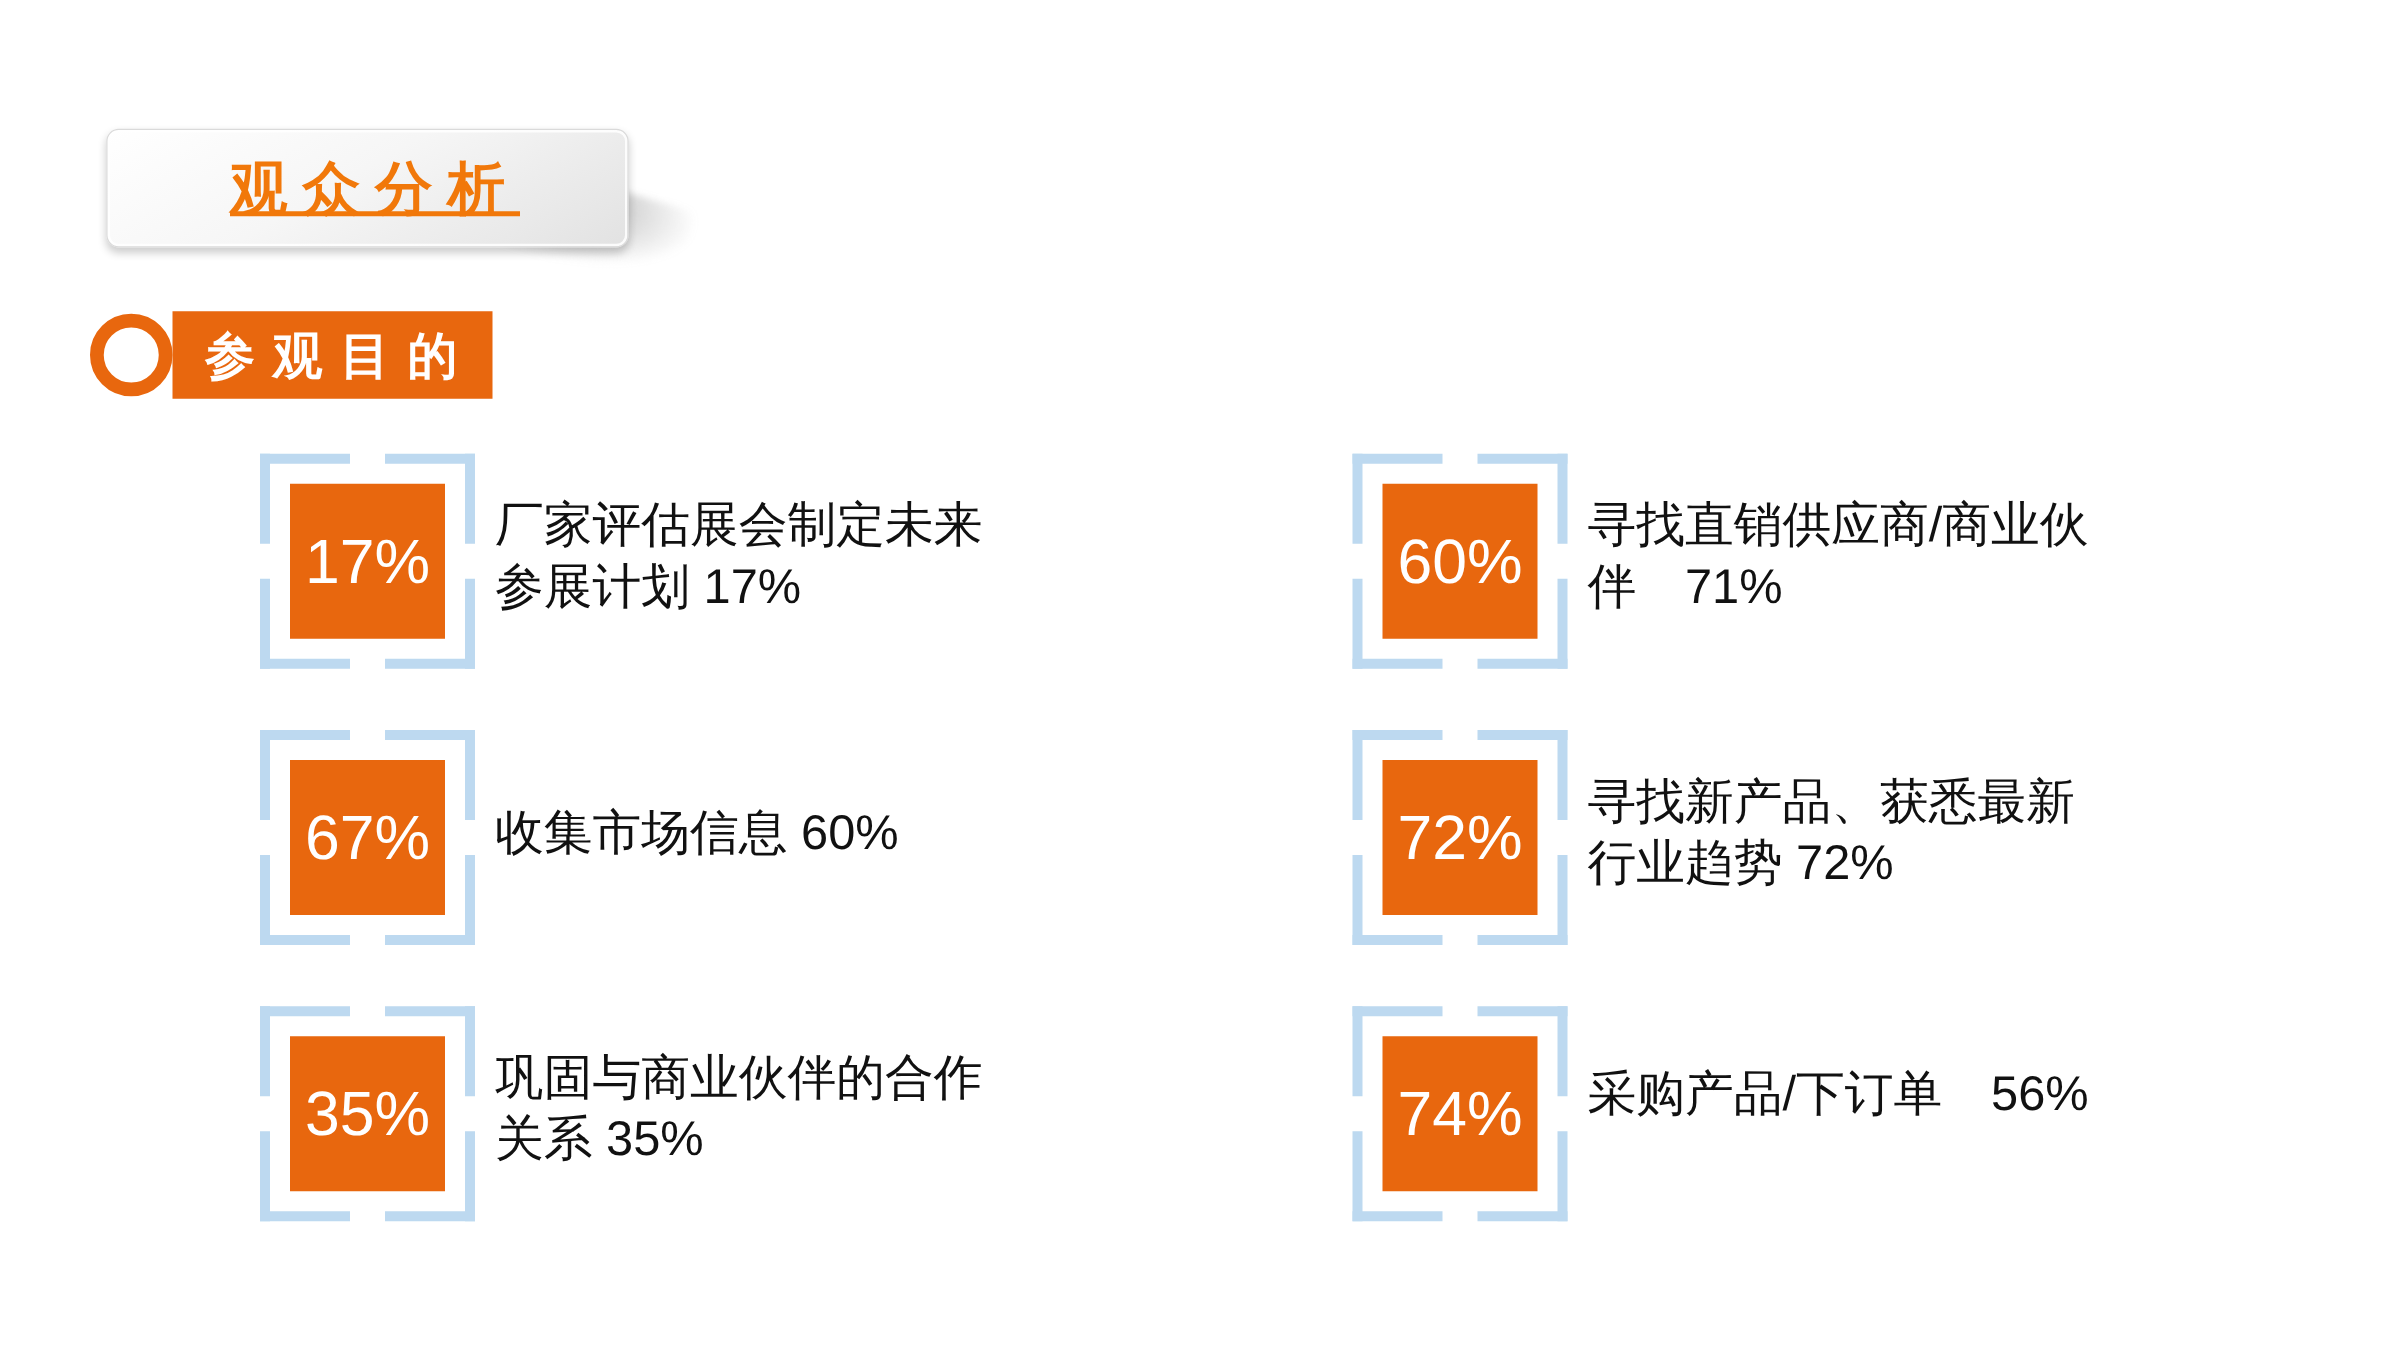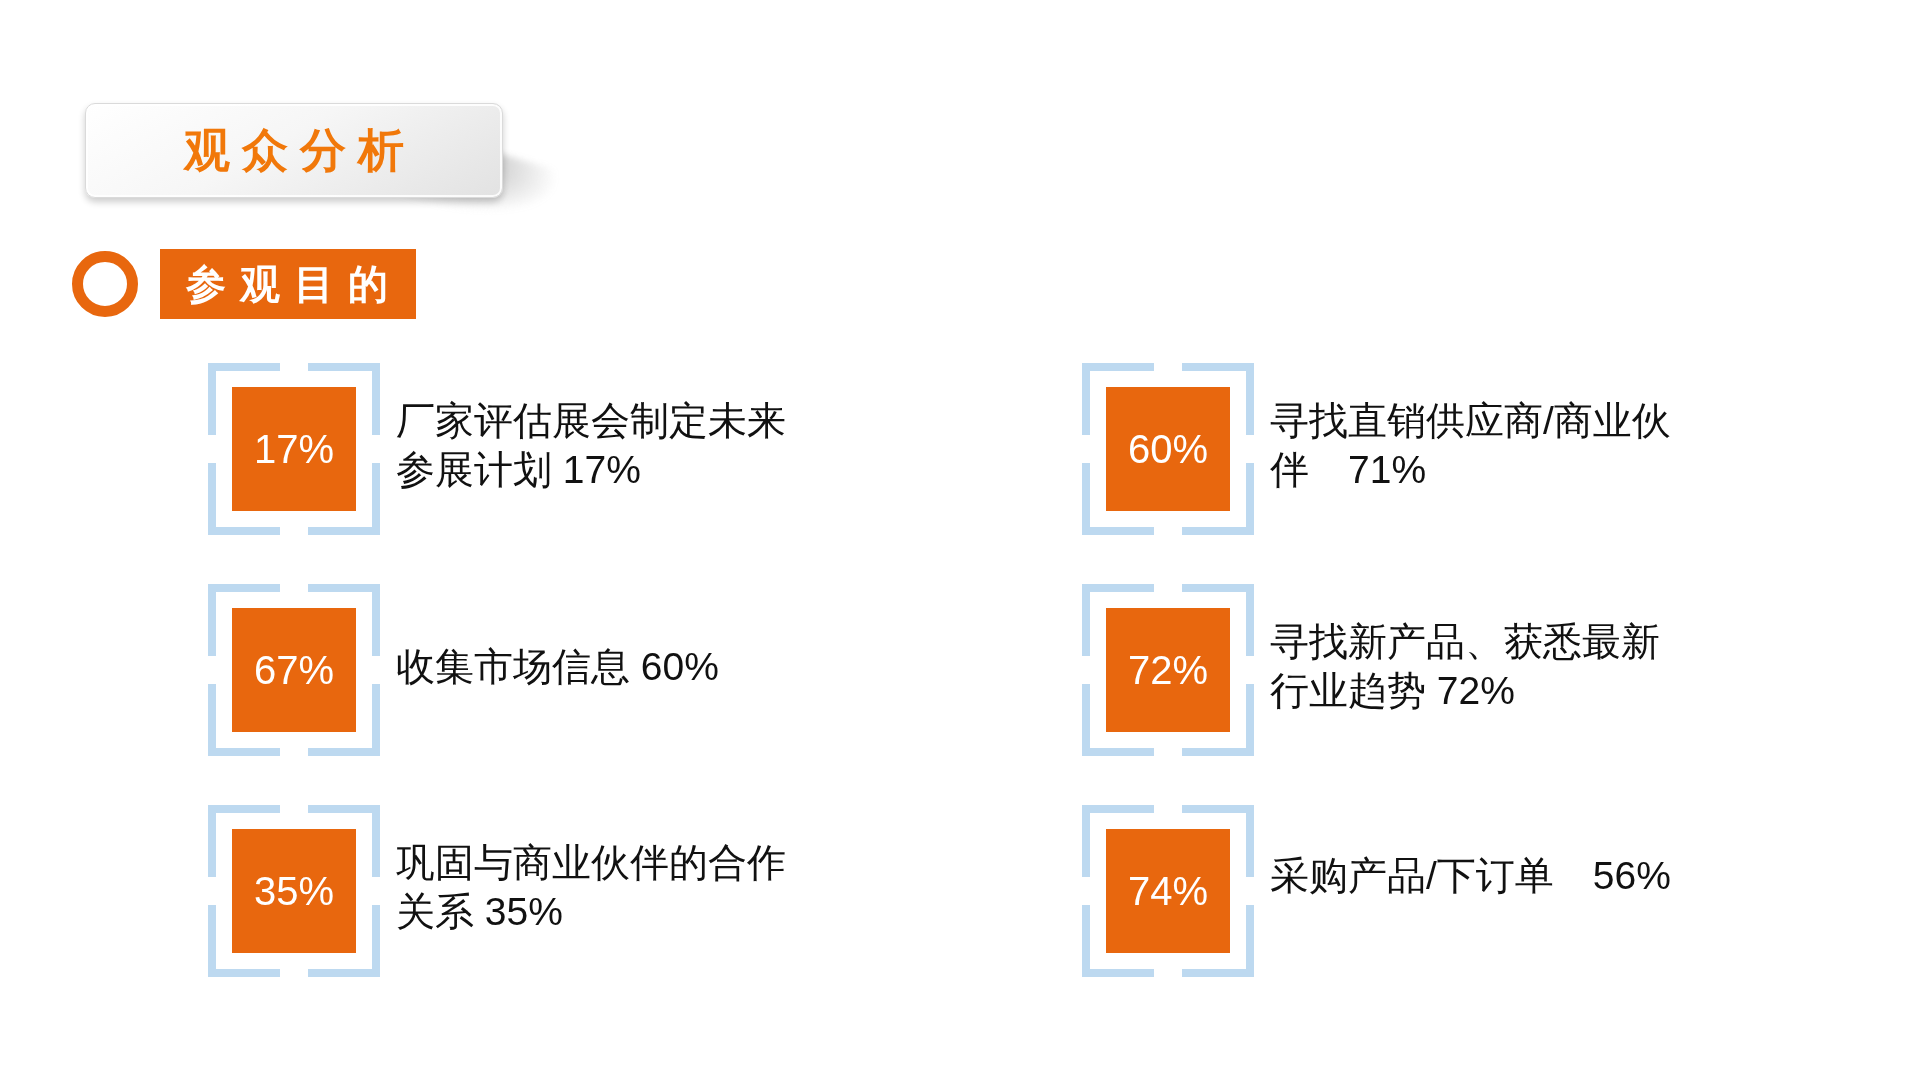--- a/index.html
+++ b/index.html
@@ -29,31 +29,31 @@
   .title-card{
     position:absolute;left:85px;top:103px;width:416px;height:93px;
     background:linear-gradient(150deg,#ffffff 0%,#f6f6f6 45%,#e2e2e2 100%);
     border:1px solid #dadada;border-radius:10px;
     box-shadow:0 4px 7px rgba(0,0,0,.20), inset 0 0 0 2px rgba(255,255,255,.85);
     display:flex;align-items:center;justify-content:center;
     z-index:2;
   }
   .slide-title{
     margin:12px;font-size:46px;font-weight:bold;letter-spacing:12px;padding-left:12px;
-    color:var(--title-orange);white-space:nowrap;
+    color:var(--title-orange);white-space:nowrap;text-decoration:underline;
   }
 
   
   .section-header{position:absolute;left:72px;top:249px;height:70px;display:flex;align-items:center;z-index:2;}
   .ring{
     width:66px;height:66px;box-sizing:border-box;flex:0 0 66px;
     border:11px solid var(--accent-orange);border-radius:50%;
   }
   .badge{
-    margin-left:22px;height:70px;display:flex;align-items:center;
+    height:70px;display:flex;align-items:center;
     background:var(--accent-orange);padding:0 14px 0 26px;
   }
   .badge-label{color:#fff;font-size:40px;font-weight:bold;letter-spacing:14px;white-space:nowrap;}
 
   
   .item{position:absolute;display:flex;align-items:center;}
   .pos-l0{left:208px;top:363px}
   .pos-l1{left:208px;top:584px}
   .pos-l2{left:208px;top:805px}
   .pos-r0{left:1082px;top:363px}
@@ -64,21 +64,21 @@
   .corner{position:absolute;width:72px;height:72px;box-sizing:border-box;border:0 solid var(--frame-blue);}
   .corner.tl{left:0;top:0;border-left-width:8px;border-top-width:8px;}
   .corner.tr{right:0;top:0;border-right-width:8px;border-top-width:8px;}
   .corner.bl{left:0;bottom:0;border-left-width:8px;border-bottom-width:8px;}
   .corner.br{right:0;bottom:0;border-right-width:8px;border-bottom-width:8px;}
   .square{
     position:absolute;left:24px;top:24px;width:124px;height:124px;
     background:var(--accent-orange);
     display:flex;align-items:center;justify-content:center;
   }
-  .pct{color:var(--percent-white);font-size:40px;line-height:1;}
+  .pct{color:var(--percent-white);font-size:50px;line-height:1;}
   .desc{
     margin-left:16px;font-size:39px;line-height:49px;color:var(--text-dark);
     white-space:pre-wrap;transform:translateY(-4px);
   }
   .pos-r2 .desc{transform:translateY(-16px);text-align:right;}
 </style>
 </head>
 <body>
 
 <div class="slide">

